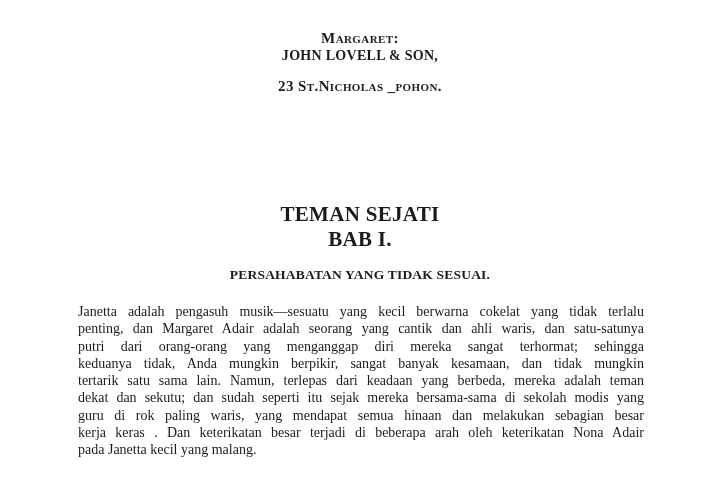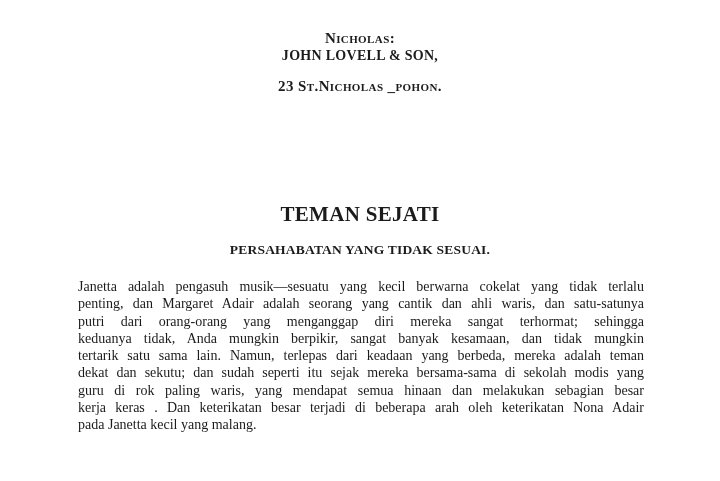--- a/index.html
+++ b/index.html
@@ -74,27 +74,28 @@
   .body-line:last-child {
     text-align-last: left;
   }
 </style>
 </head>
 <body>
 
 <div class="page">
 
   <header class="imprint">
-    <div class="imprint-city">Nicholas:</div>
+    <div class="imprint-city">Margaret:</div>
     <div class="imprint-publisher">JOHN LOVELL &amp; SON,</div>
     <div class="imprint-address">23 St.Nicholas _pohon.</div>
   </header>
 
   <section class="title-block">
     <h1 class="book-title">TEMAN SEJATI</h1>
+    <h2 class="chapter-heading">BAB I.</h2>
     <h3 class="chapter-subtitle">PERSAHABATAN YANG TIDAK SESUAI.</h3>
   </section>
 
   <section class="body-text">
     <div class="body-line">Janetta adalah pengasuh musik—sesuatu yang kecil berwarna cokelat yang tidak terlalu</div>
     <div class="body-line">penting, dan Margaret Adair adalah seorang yang cantik dan ahli waris, dan satu-satunya</div>
     <div class="body-line">putri dari orang-orang yang menganggap diri mereka sangat terhormat; sehingga</div>
     <div class="body-line">keduanya tidak, Anda mungkin berpikir, sangat banyak kesamaan, dan tidak mungkin</div>
     <div class="body-line">tertarik satu sama lain. Namun, terlepas dari keadaan yang berbeda, mereka adalah teman</div>
     <div class="body-line">dekat dan sekutu; dan sudah seperti itu sejak mereka bersama-sama di sekolah modis yang</div>

